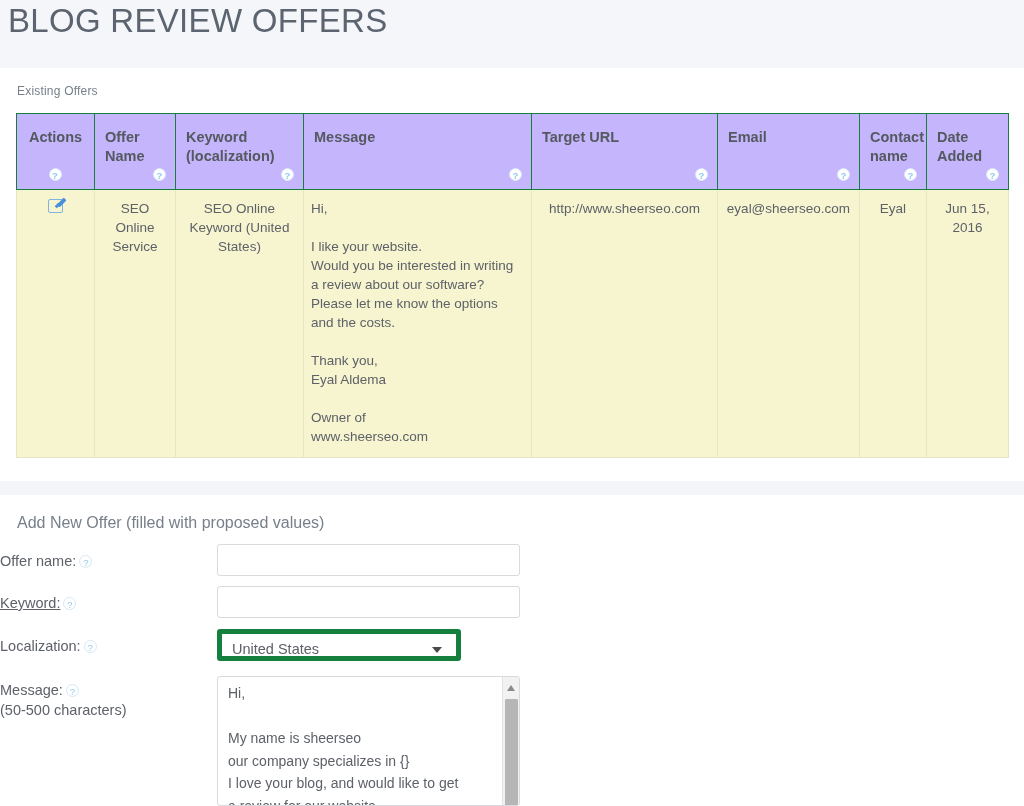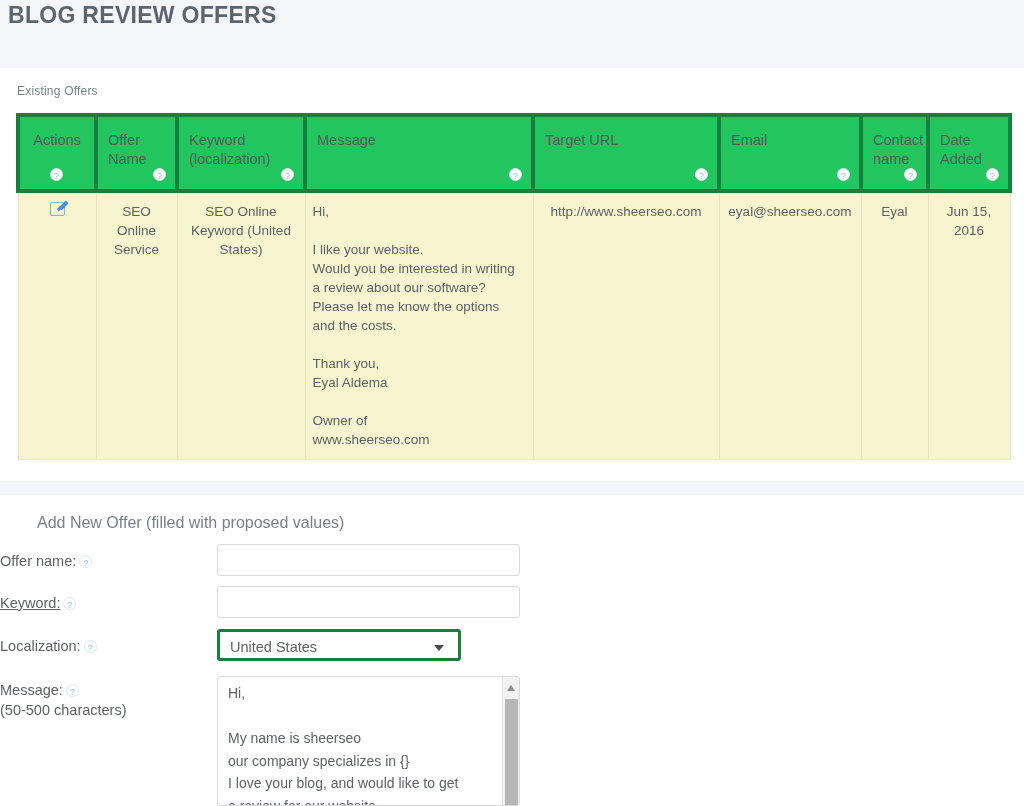--- a/index.html
+++ b/index.html
@@ -13,47 +13,47 @@
   }
   #root { width: 1024px; height: 806px; position: relative; background:#ffffff; }
 
   
   .page-header {
     position: absolute; left:0; top:0; width:1024px; height:68px;
     background:#f5f6fa;
   }
   .page-title {
     position:absolute; left:8px; top:2px;
-    font-size:23px; font-weight:700; letter-spacing:0.3px;
+    font-size:33px; font-weight:400; letter-spacing:0.3px;
     color:#5c6470; white-space:nowrap;
   }
 
   
   .offers-panel {
     position:absolute; left:0; top:68px; width:1024px; height:408px;
     background:#ffffff;
   }
   .section-title {
     position:absolute; left:17px; top:16px;
     font-size:12px; color:#777f8a; font-weight:400; letter-spacing:.2px;
   }
 
   table.offers {
     position:absolute; left:16px; top:45px;
     width:992px;
     border-collapse:collapse;
     table-layout:fixed;
   }
   table.offers th {
-    background:#22c55e;
-    border:4px solid #15803d;
+    background:#c4b5fd;
+    border:1px solid #15803d;
     vertical-align:top;
     padding:14px 10px 6px 10px;
     height:76px;
-    font-weight:400;
+    font-weight:700;
     font-size:14.5px;
     color:#54595f;
     text-align:left;
     position:relative;
   }
   table.offers th .th-label { display:block; line-height:19px; }
   table.offers th.center { text-align:center; }
   table.offers td {
     background:#f7f5cf;
     border:1px solid #e8e5c2;
@@ -107,21 +107,20 @@
   
   .gap-band {
     position:absolute; left:0; top:481px; width:1024px; height:14px;
     background:#f4f5f9;
   }
 
   
   .addoffer-panel {
     position:absolute; left:0; top:495px; width:896px; height:311px;
     background:#ffffff;
-    margin-left:20px;
   }
   .form-title {
     position:absolute; left:17px; top:19px;
     font-size:16px; color:#777f8a; font-weight:400;
   }
   .form-label {
     position:absolute; left:0;
     font-size:14.5px; color:#5d6168; line-height:20px;
   }
   .form-label .sub { display:block; }
@@ -130,21 +129,21 @@
     position:absolute;
     width:303px; height:32px;
     border:1px solid #d8dadd; border-radius:3px;
     background:#ffffff; outline:none;
     font-size:14px; color:#5d6168; padding:0 8px;
     font-family:"Liberation Sans", sans-serif;
   }
   .select-box {
     position:absolute;
     width:244px; height:32px;
-    border:3px solid #15803d; border-radius:3px;
+    border:5px solid #15803d; border-radius:3px;
     background:#ffffff;
     font-size:14.5px; color:#5d6168;
     line-height:31px; padding-left:10px;
     cursor:pointer;
   }
   .select-arrow {
     position:absolute; right:14px; top:13px;
     width:0;height:0;
     border-left:5px solid transparent;
     border-right:5px solid transparent;

